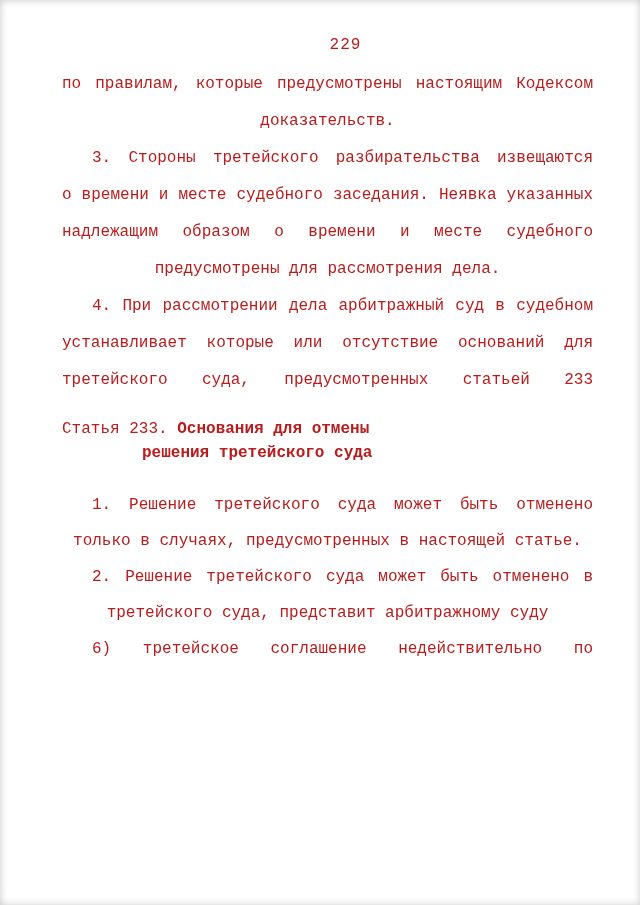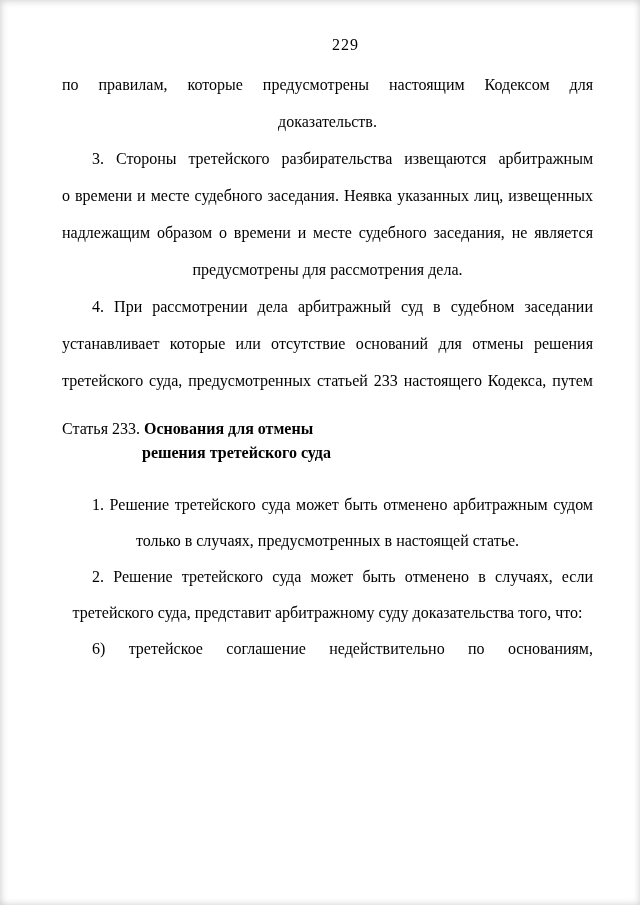--- a/index.html
+++ b/index.html
@@ -5,22 +5,22 @@
   html, body {
     margin: 0;
     padding: 0;
     background: #e8e8e8;
   }
   .page {
     position: relative;
     width: 640px;
     height: 905px;
     background: #ffffff;
-    color: #000000;
-    font-family: Liberation Serif, serif;
+    color: #b91c1c;
+    font-family: Liberation Mono, monospace;
     overflow: hidden;
     box-shadow: inset 2px 2px 7px rgba(0,0,0,0.13), inset -2px -2px 6px rgba(0,0,0,0.09);
   }
   .pagenum {
     position: absolute;
     top: 36px;
     left: 62px;
     width: 531px;
     text-align: center;
     text-indent: 36px;

